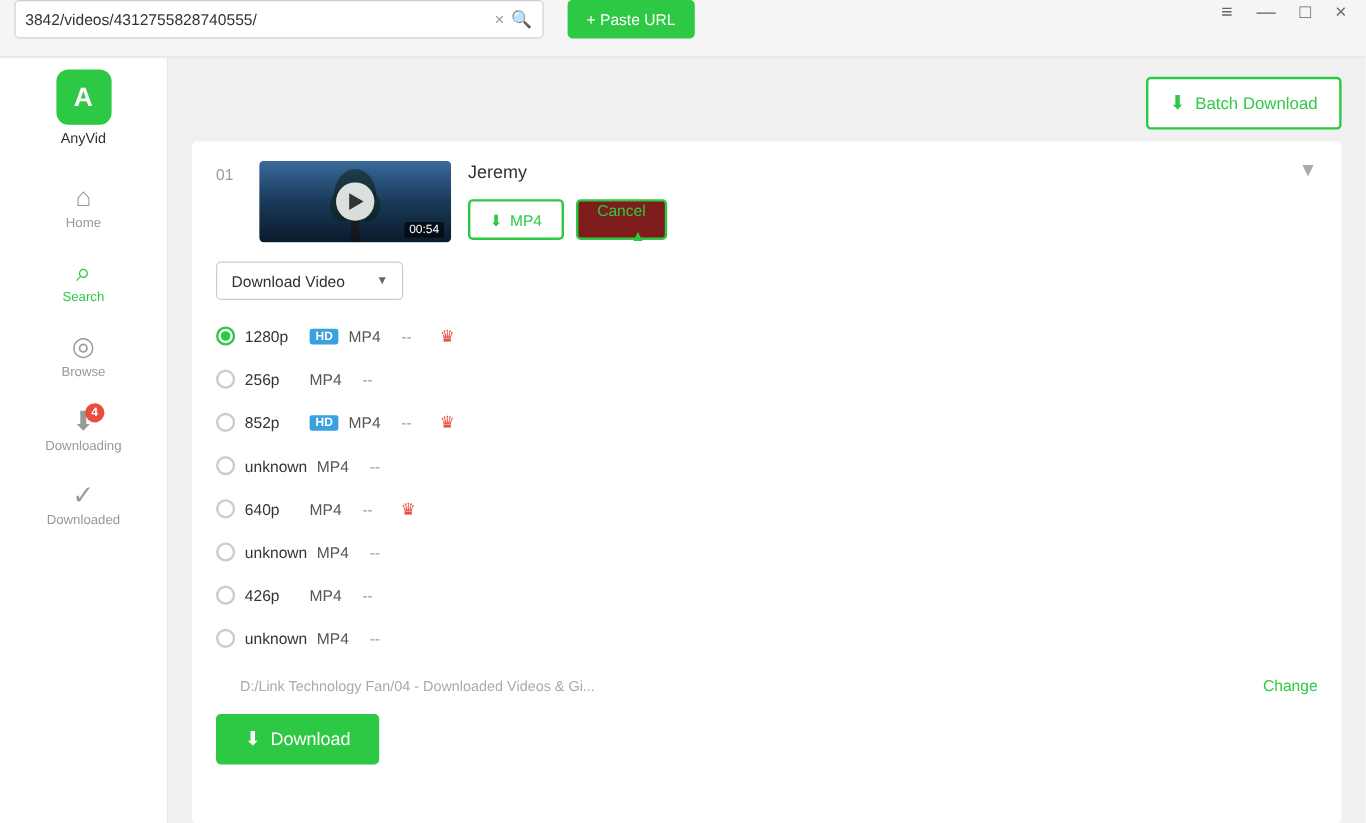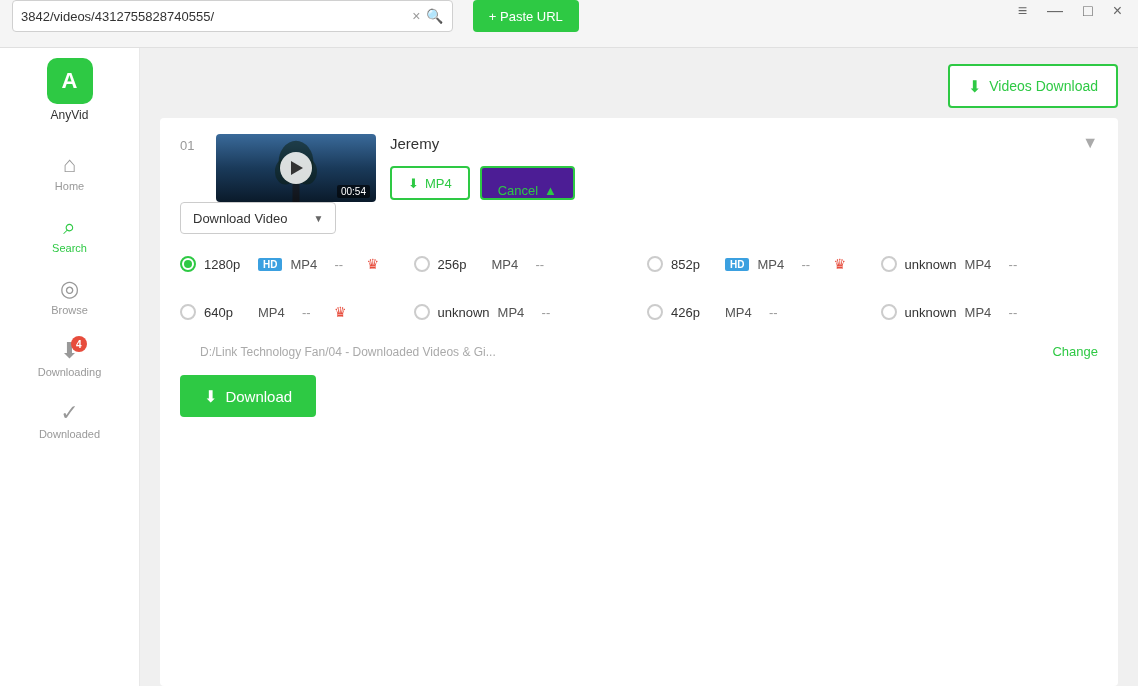--- a/index.html
+++ b/index.html
@@ -188,20 +188,21 @@
       background: #fff;
       margin: 0 20px;
       border-radius: 4px;
       padding: 16px 20px 20px;
       flex: 1;
       overflow-y: auto;
     }
     .video-header {
       display: flex;
       align-items: flex-start;
+      margin-bottom: 16px;
     }
     .video-number {
       font-size: 13px;
       color: #999;
       margin-right: 12px;
       min-width: 24px;
       padding-top: 4px;
     }
     .video-thumbnail {
       width: 160px;
@@ -294,29 +295,30 @@
       height: 34px;
       font-size: 13px;
       cursor: pointer;
       display: flex;
       align-items: center;
       gap: 6px;
     }
     .cancel-btn {
       border: 2px solid #2ec944;
       color: #2ec944;
-      background: #4c1d95;
+      background: #7f1d1d;
       border-radius: 4px;
       padding: 0 16px;
       height: 34px;
       font-size: 13px;
       cursor: pointer;
       display: flex;
       align-items: flex-end;
       gap: 6px;
+      flex-direction: column;
     }
 
     
     .download-options-header {
       display: flex;
       align-items: center;
       margin-bottom: 14px;
     }
     .download-video-select {
       border: 1px solid #ccc;
@@ -329,22 +331,22 @@
       cursor: pointer;
       display: flex;
       align-items: center;
       gap: 26px;
     }
     .select-arrow { color: #666; font-size: 10px; }
 
     
     .quality-grid {
       display: grid;
-      grid-template-columns: 1fr 1fr 1fr 1fr;
-      gap: 16px;
+      grid-template-columns: 1fr;
+      gap: 4px;
       margin-bottom: 16px;
     }
     .quality-row {
       display: flex;
       align-items: center;
       padding: 8px 0;
       gap: 8px;
     }
     .radio-btn {
       width: 16px;
@@ -494,21 +496,21 @@
         <span class="sidebar-icon">✓</span>
         <span class="sidebar-label">Downloaded</span>
       </div>
     </nav>
   </div>
 
   <div class="content-area">
     <div class="content-header">
       <button class="batch-download-btn">
         <span style="font-size:16px;">⬇</span>
-        <span>Videos Download</span>
+        <span>Batch Download</span>
       </button>
     </div>
 
     <div class="video-card">
 
       <div class="video-header">
         <span class="video-number">01</span>
         <div class="video-thumbnail">
           <div class="video-thumbnail-bg">
 

